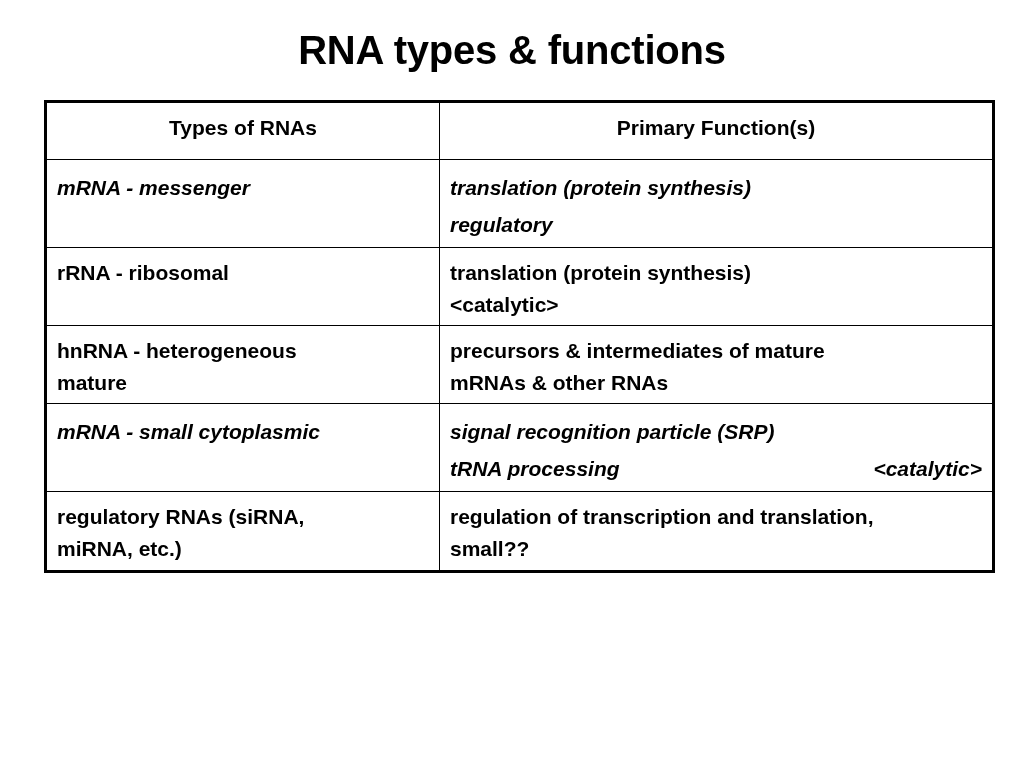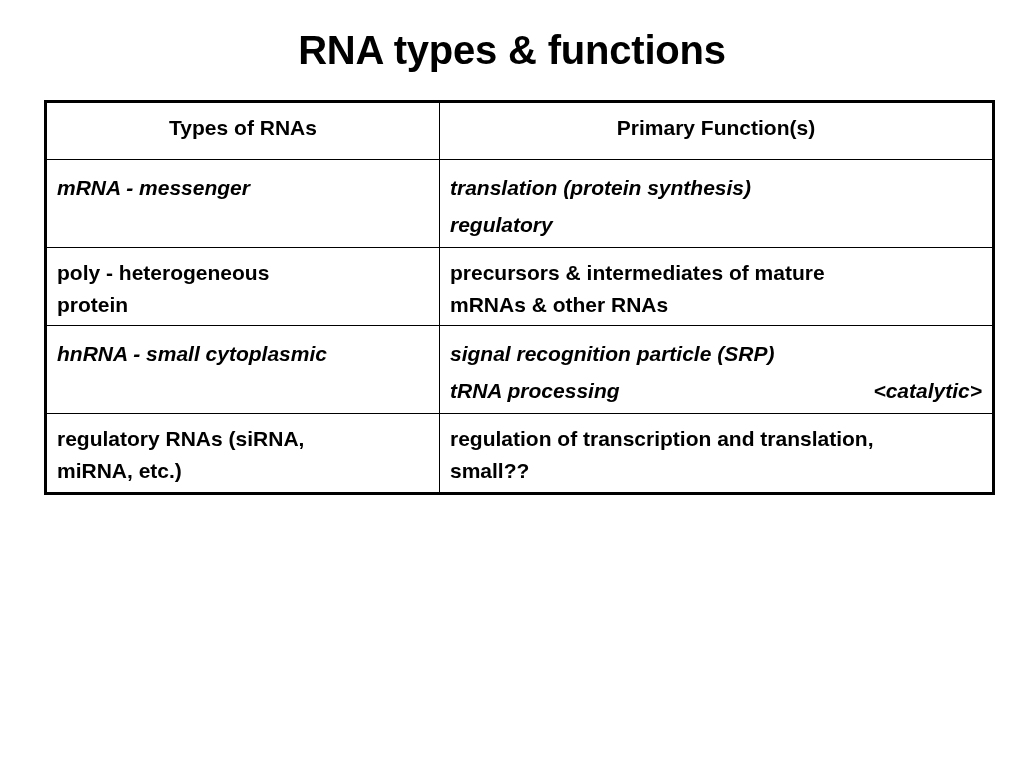--- a/index.html
+++ b/index.html
@@ -131,41 +131,54 @@
           </div>
         </td>
         <td>
           <div class="cell wide">
             <span class="ln">translation (protein synthesis)</span>
             <span class="ln">regulatory</span>
           </div>
         </td>
       </tr>
 
+      <tr class="r-rrna">
+        <td>
+          <div class="cell tight">
+            <span class="ln">rRNA - ribosomal</span>
+          </div>
+        </td>
+        <td>
+          <div class="cell tight">
+            <span class="ln">translation (protein synthesis)</span>
+            <span class="ln">&lt;catalytic&gt;</span>
+          </div>
+        </td>
+      </tr>
 
 
       <tr class="r-hnrna">
         <td>
           <div class="cell tight">
-            <span class="ln">poly - heterogeneous</span>
-            <span class="ln">protein</span>
+            <span class="ln">hnRNA - heterogeneous</span>
+            <span class="ln">mature</span>
           </div>
         </td>
         <td>
           <div class="cell tight">
             <span class="ln">precursors &amp; intermediates of mature</span>
             <span class="ln">mRNAs &amp; other RNAs</span>
           </div>
         </td>
       </tr>
 
       <tr class="r-scrna">
         <td>
           <div class="cell wide">
-            <span class="ln">hnRNA - small cytoplasmic</span>
+            <span class="ln">mRNA - small cytoplasmic</span>
           </div>
         </td>
         <td>
           <div class="cell wide">
             <span class="ln">signal recognition particle (SRP)</span>
             <span class="ln split">
               <span class="lt">tRNA processing</span>
               <span class="rt">&lt;catalytic&gt;</span>
             </span>
           </div>

